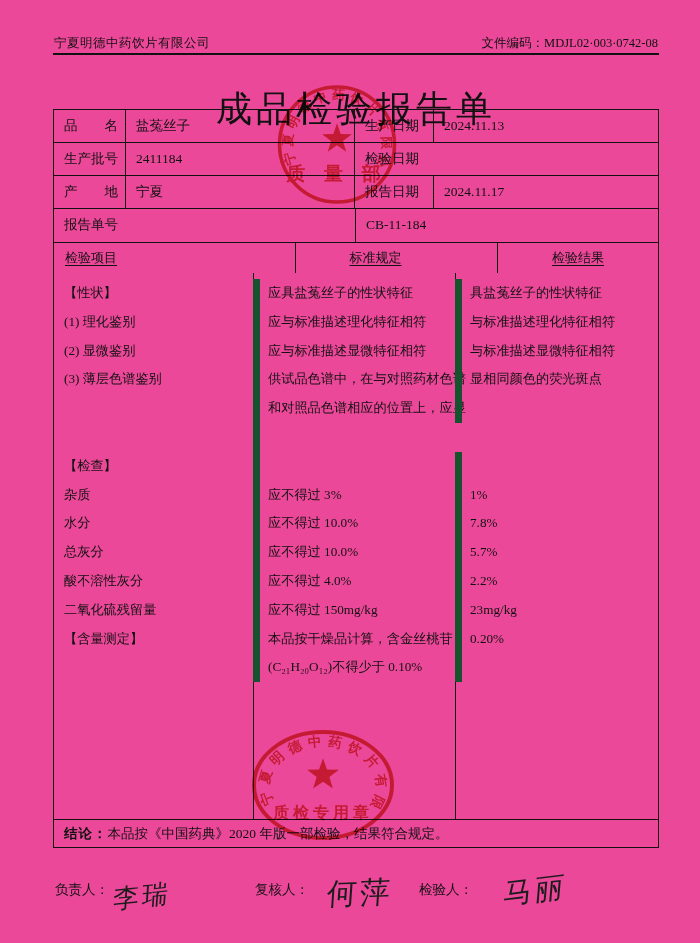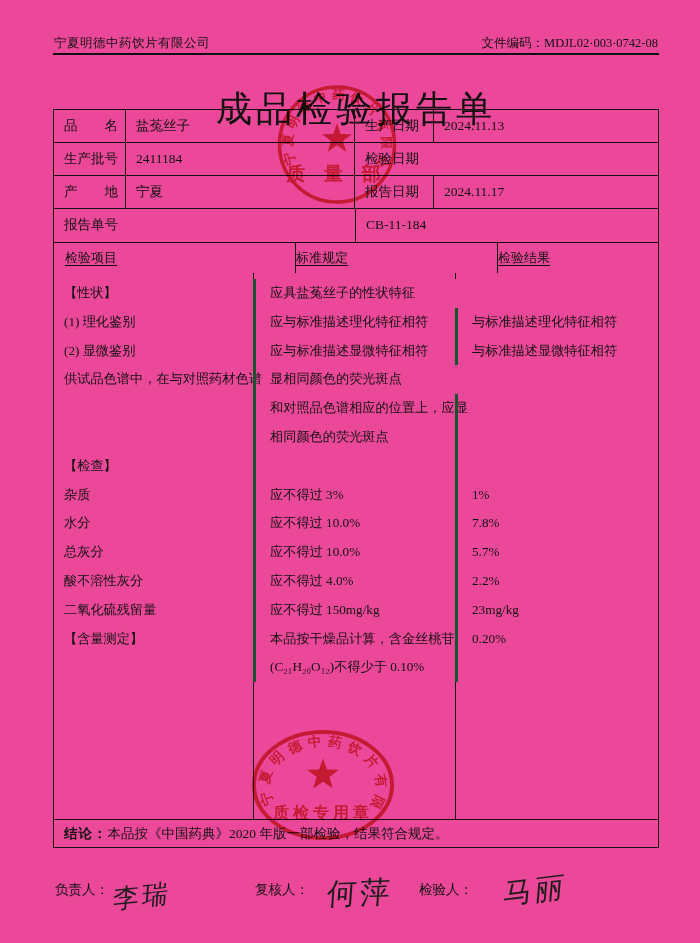--- a/index.html
+++ b/index.html
@@ -19,25 +19,25 @@
 
   .info-row { display:grid; grid-template-columns:71px 229px 79px 1fr; height:33px;
               border-bottom:1px solid #111; font-size:13.5px; }
   .info-row > div { line-height:32px; padding-left:10px; border-left:1px solid #111; overflow:hidden; }
   .info-row > div:first-child { border-left:none; }
   .info-row.report { grid-template-columns:301px 1fr; height:34px; }
 
   .hdr-row { display:grid; grid-template-columns:199px 202px 1fr; height:30px; font-size:13px; }
   .hdr-row > div { line-height:30px; border-left:1px solid #111; }
   .hdr-row > div:first-child { border-left:none; padding-left:11px; }
-  .hdr-row > div.ctr { text-align:left;margin-left:42px; }
+  .hdr-row > div.ctr { text-align:center;margin-left:42px; }
   .hdr-row u { text-underline-offset:3px; }
 
   .body-row { display:grid; grid-template-columns:199px 202px 1fr; height:28.8px; font-size:13.2px; }
-  .body-row > div { line-height:28.8px; border-left:3px solid #14532d; padding-left:14px;
+  .body-row > div { line-height:28.8px; border-left:7px solid #14532d; padding-left:8px;
                     white-space:nowrap; overflow:visible; }
   .body-row > div:first-child { border-left:none; padding-left:10px; }
   .body-pad { height:6px; display:grid; grid-template-columns:199px 202px 1fr; }
   .body-pad > div { border-left:1px solid #111; } .body-pad > div:first-child { border-left:none; }
   .body-fill { height:137px; display:grid; grid-template-columns:199px 202px 1fr; }
   .body-fill > div { border-left:1px solid #111; } .body-fill > div:first-child { border-left:none; }
 
   .concl-row { border-top:1px solid #111; height:28px; line-height:27px;
                padding-left:10px; font-size:13.5px; }
   .concl-row b { letter-spacing:1px; }
@@ -96,43 +96,44 @@
 
     <div class="body-pad">
         <div></div>
         <div></div>
         <div></div>
       </div>
 
     <div class="body-row">
       <div>【性状】</div>
         <div>应具盐菟丝子的性状特征</div>
+        <div>具盐菟丝子的性状特征</div>
     </div>
     <div class="body-row">
       <div>(1) 理化鉴别</div>
         <div>应与标准描述理化特征相符</div>
         <div>与标准描述理化特征相符</div>
     </div>
     <div class="body-row">
       <div>(2) 显微鉴别</div>
         <div>应与标准描述显微特征相符</div>
         <div>与标准描述显微特征相符</div>
     </div>
     <div class="body-row">
+      <div>(3) 薄层色谱鉴别</div>
         <div>供试品色谱中，在与对照药材色谱</div>
         <div>显相同颜色的荧光斑点</div>
     </div>
     <div class="body-row">
       <div></div>
         <div>和对照品色谱相应的位置上，应显</div>
         <div></div>
     </div>
     <div class="body-row">
       <div></div>
-        <div>相同颜色的荧光斑点</div>
         <div></div>
     </div>
     <div class="body-row">
       <div>【检查】</div>
         <div></div>
         <div></div>
     </div>
     <div class="body-row">
       <div>杂质</div>
         <div>应不得过 3%</div>

